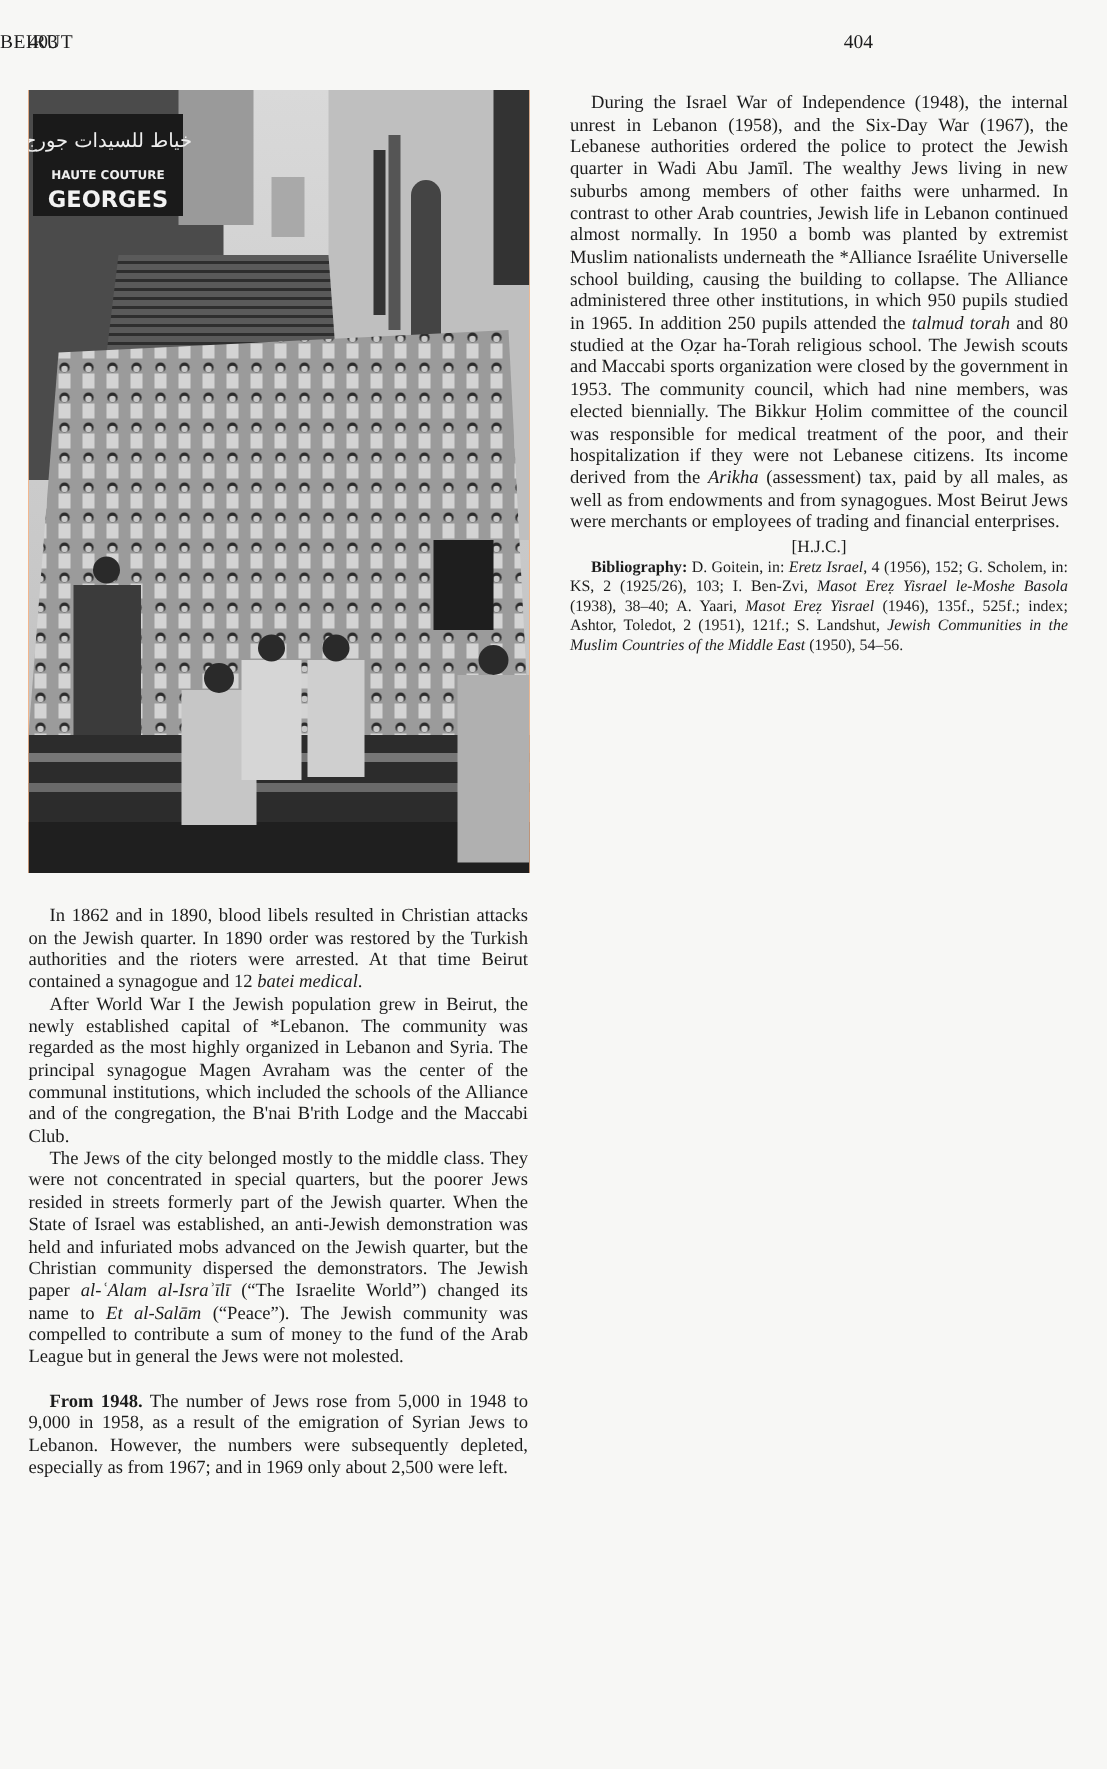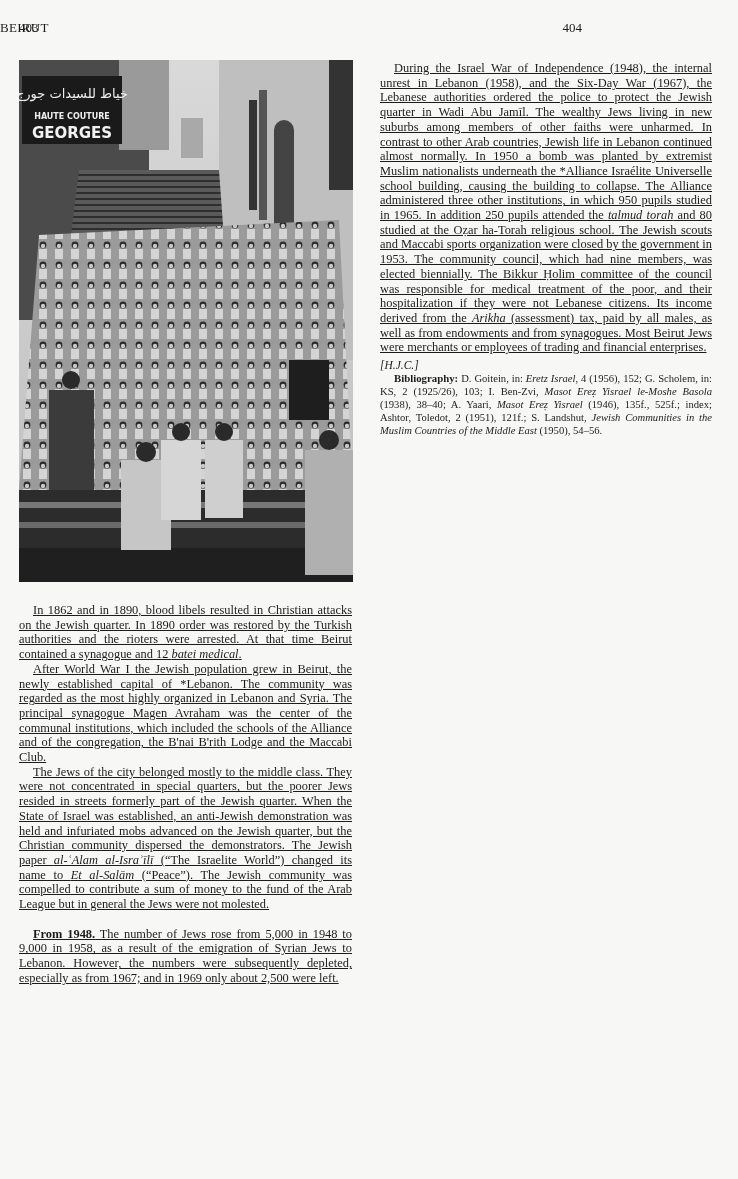--- a/index.html
+++ b/index.html
@@ -27,24 +27,24 @@
   }
   .photo svg { display: block; }
 
   .caption {
     font-size: 11.2px; line-height: 14px; margin-top: 13px; text-align: left;
     letter-spacing: -0.1px;
   }
 
   p.body {
     font-size: 12.4px; line-height: 14.7px; margin: 0; text-align: justify;
-    text-indent: 14px; hyphens: none; text-decoration: underline;
+    text-indent: 14px; hyphens: none;
   }
   p.body.first-left { margin-top: 21px; }
-  .sig-line { text-align: left; font-size: 11.5px; margin: 4px 0 0 0; font-style: italic; }
+  .sig-line { text-align: center; font-size: 11.5px; margin: 4px 0 0 0; }
   .sig-inline { float: right; font-size: 10.5px; margin-top: 4px; }
   .smallcaps { font-variant: small-caps; }
 
   .section-p { margin-top: 15px !important; }
   .bib {
     font-size: 10.6px; line-height: 13px; text-align: justify; margin-top: 1px;
     text-indent: 14px;
   }
   .bib b { font-size: 10.8px; }
   i { font-style: italic; }

